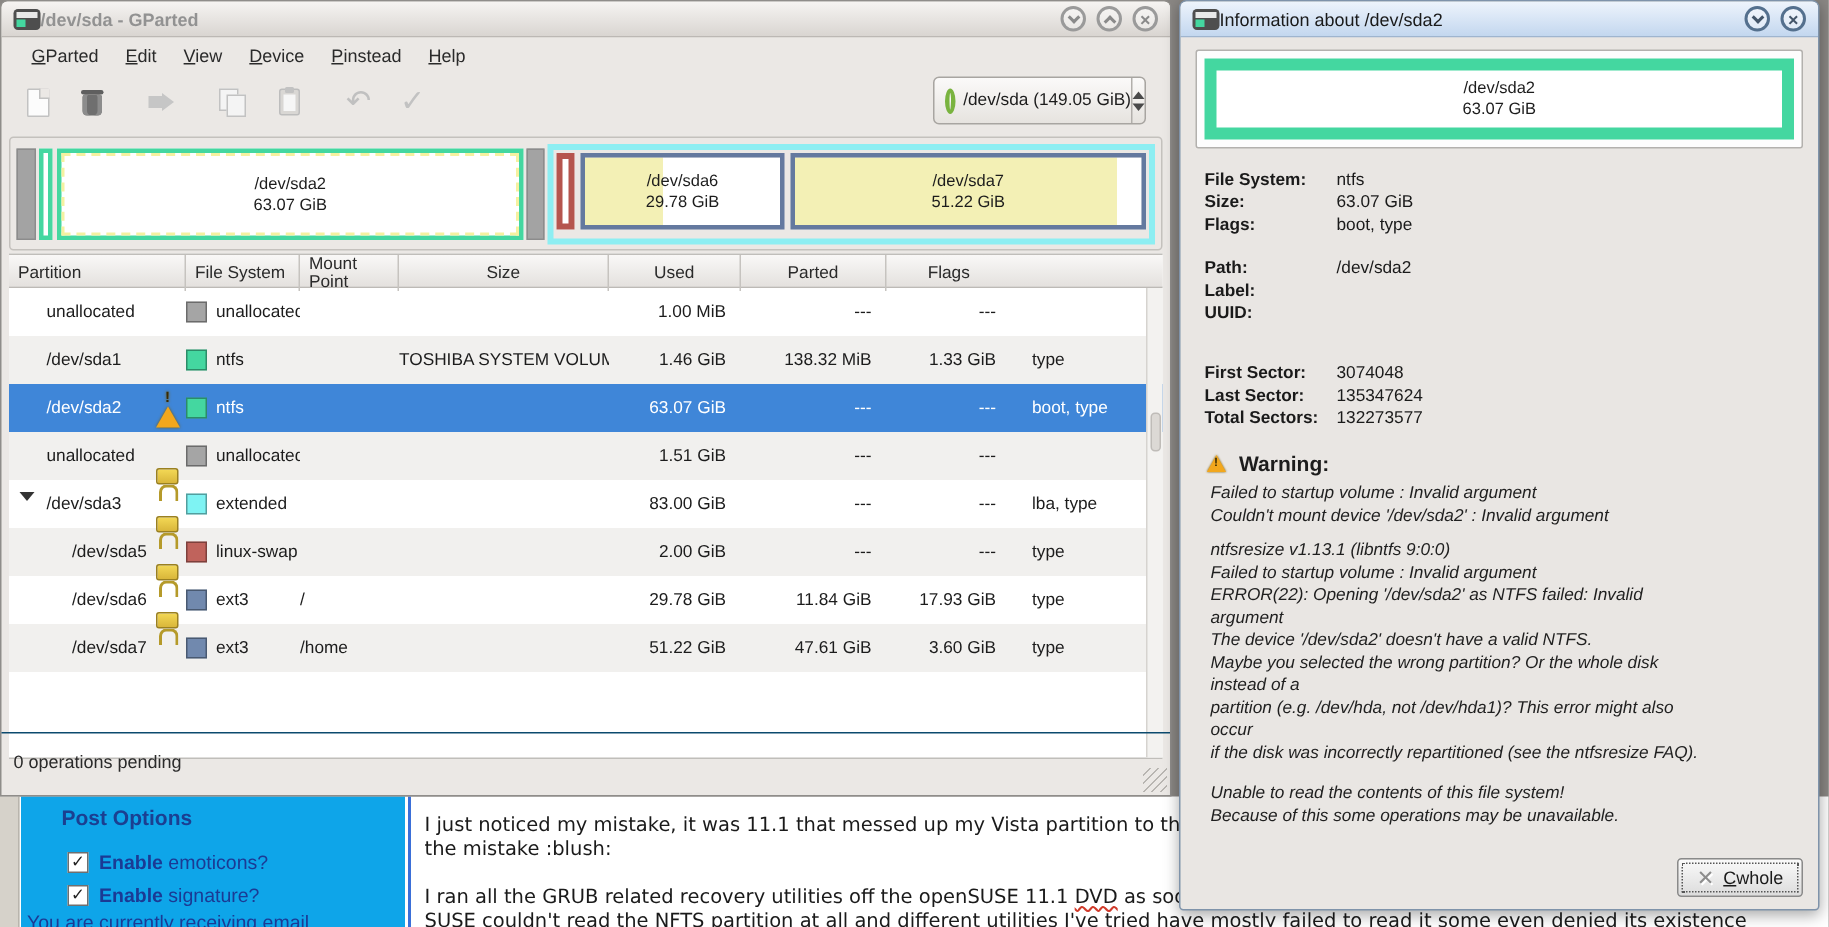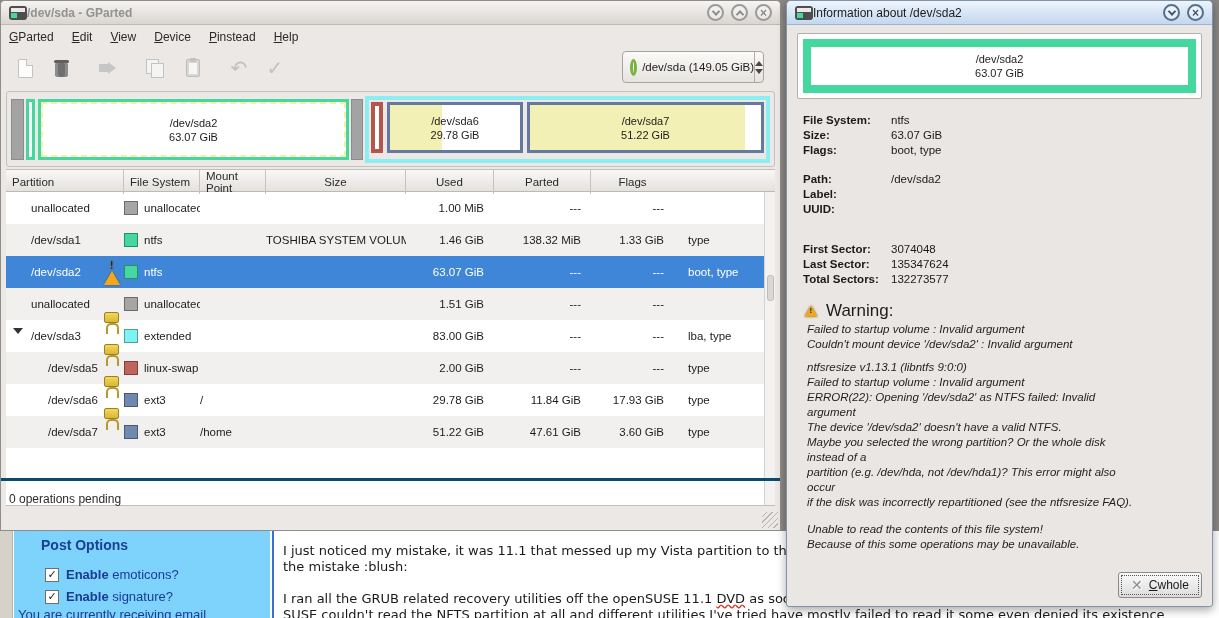--- a/index.html
+++ b/index.html
@@ -2,21 +2,21 @@
 <html><head>
 <meta charset="utf-8">
 <style>
   * { margin:0; padding:0; box-sizing:border-box; }
   html,body { width:1219px; height:618px; overflow:hidden; background:#8a8784;
     font-family:"Liberation Sans","DejaVu Sans",sans-serif; font-size:12px; color:#1c1c1c; }
 
   
   #browser { position:absolute; left:0; top:531px; width:1219px; height:87px; background:#fff; z-index:1; }
   #browser .edge { position:absolute; left:0; top:0; width:13px; height:87px; background:#d6d2ca; border-right:1px solid #b9b5ad; }
-  #post-panel { position:absolute; left:14px; top:0; width:256px; height:87px; background:#7dd3fc; }
+  #post-panel { position:absolute; left:14px; top:0; width:256px; height:87px; background:#0ea5e9; }
   #post-panel h3 { position:absolute; left:27px; top:6px; font-size:14px; color:#1b3f91; }
   .cbrow { position:absolute; left:31px; display:flex; align-items:center; gap:7px; color:#1b3a94; font-size:13px; }
   .cbox { width:14px; height:14px; border:1px solid #6f6f6f; background:#fff; display:flex; align-items:center; justify-content:center;
           font-size:11px; color:#222; font-weight:bold; }
   .cb-bold { font-weight:bold; }
   #panel-footer { position:absolute; left:4px; top:76px; color:#1b3a94; font-size:13px; white-space:nowrap; }
   #vsep { position:absolute; left:272px; top:0; width:2px; height:87px; background:#3a6fd8; }
   .post-line { position:absolute; left:283px; white-space:nowrap; font-size:13px; color:#1a1a1a; font-family:"DejaVu Sans",sans-serif; }
   .wavy { text-decoration:underline; text-decoration-style:wavy; text-decoration-color:#d03a2a; }
 
@@ -31,21 +31,21 @@
   .appicon::before { content:""; position:absolute; left:2px; top:2px; right:2px; height:4px; background:#e9e9e9; }
   .appicon::after { content:""; position:absolute; left:2px; bottom:2px; width:6px; height:5px; background:#44d7a0; }
   .winbtns { position:absolute; right:8px; top:3px; display:flex; gap:7px; }
   .circlebtn { width:17px; height:17px; border-radius:50%; border:2px solid #9a9a9a; background:rgba(255,255,255,.35);
     display:flex; align-items:center; justify-content:center; color:#8a8a8a; }
   .chev { width:6px; height:6px; border-right:2px solid #8a8a8a; border-bottom:2px solid #8a8a8a; }
   .chev.down { transform:rotate(45deg) translate(-1px,-1px); }
   .chev.up { transform:rotate(-135deg) translate(-1px,-1px); }
   .xglyph { font-size:12px; font-weight:bold; line-height:1; }
 
-  #menubar { position:absolute; left:0; top:25px; height:21px; display:flex; align-items:center; padding-left:0; gap:2px; }
+  #menubar { position:absolute; left:0; top:25px; height:21px; display:flex; align-items:center; padding-left:12px; gap:2px; }
   .menuitem { padding:2px 8px; color:#2a2a2a; }
   .mn { text-decoration:underline; }
 
   #toolbar { position:absolute; left:0; top:46px; height:42px; width:100%; }
   .tbtn { position:absolute; top:6px; width:32px; height:30px; display:flex; align-items:center; justify-content:center; }
   
   .ic-new { width:15px; height:19px; background:#fcfcfc; border:1px solid #c2c2c2; border-radius:1px; position:relative; }
   .ic-new::after { content:""; position:absolute; right:-1px; top:-1px; width:6px; height:6px; background:#ebe8e5; border-left:1px solid #c2c2c2; border-bottom:1px solid #c2c2c2; }
   .ic-trash { width:15px; height:18px; position:relative; }
   .ic-trash::before { content:""; position:absolute; left:1px; top:4px; width:13px; height:14px; background:#6f6f6f; border-radius:2px 2px 3px 3px;
@@ -107,40 +107,40 @@
   .lock { position:relative; width:13px; height:15px; margin:1px auto 0; }
   .lock::before { content:""; position:absolute; left:2px; top:0; width:9px; height:9px; border:2px solid #b59a2a; border-bottom:none; border-radius:5px 5px 0 0; }
   .lock::after { content:""; position:absolute; left:0; bottom:0; width:13px; height:9px; background:linear-gradient(#f3d855,#d9b63a); border:1px solid #9a8020; border-radius:2px; }
   
   .warn-tri { position:relative; width:0; height:0; border-left:8px solid transparent; border-right:8px solid transparent; border-bottom:14px solid #f2a71d; filter:drop-shadow(0 0 1px #7a5a00); }
   .warn-tri::after { content:"!"; position:absolute; left:-2px; top:1px; font-size:10px; font-weight:bold; color:#3a2a00; }
   .warn-tri.small { transform:scale(.8); }
   #vscroll { position:absolute; right:0; top:22px; width:11px; bottom:0; background:#f3f2f0; border-left:1px solid #d6d3cf; }
   #vscroll .handle { position:absolute; left:2px; top:83px; width:7px; height:26px; background:#dcd9d5; border:1px solid #bfbcb8; border-radius:3px; }
 
-  #statusbar { position:absolute; left:0; bottom:14px; width:100%; height:38px; border-top:3px solid #0c4a6e; display:flex; align-items:center; padding-left:8px; color:#2a2a2a; }
+  #statusbar { position:absolute; left:0; bottom:4px; width:100%; height:38px; border-top:1px solid #0c4a6e; display:flex; align-items:center; padding-left:8px; color:#2a2a2a; }
   #grip { position:absolute; right:2px; bottom:2px; width:16px; height:16px;
     background:repeating-linear-gradient(135deg, transparent 0 3px, #b8b5b1 3px 4px); }
 
   
   #dialog { position:absolute; left:786px; top:0; width:427px; height:607px; background:#e9e6e3;
     border:1px solid #7f93aa; border-radius:5px 5px 3px 3px; z-index:3; box-shadow:0 3px 10px rgba(0,0,0,.35); }
   #dialog .titlebar { background:linear-gradient(#eef4fc,#c3d7ef); border-bottom:1px solid #9fb5cf; }
   #dialog .apptitle { color:#1a1a1a; font-weight:normal; }
   #dialog .circlebtn { border-color:#54708e; color:#44566a; background:rgba(255,255,255,.4); }
   #dialog .chev { border-color:#44566a; }
 
   #pbox { position:absolute; left:10px; top:32px; width:405px; height:66px; background:#fdfdfd; border:1px solid #b3b1ae; border-radius:2px; padding:5px; }
   #pbox .teal { width:100%; height:100%; border:8px solid #44d7a0; background:#fff; display:flex; flex-direction:column; align-items:center; justify-content:center; font-size:11px; line-height:14px; }
 
   .fgroup { position:absolute; left:16px; width:390px; }
   .frow { display:flex; height:15px; font-size:11.5px; }
   .frow .fl { width:88px; font-weight:bold; color:#1a1a1a; }
   .frow .fv { color:#1a1a1a; }
-  #warnhead { position:absolute; left:16px; top:300px; display:flex; align-items:center; gap:7px; font-weight:normal; font-size:17px;justify-content:center; }
+  #warnhead { position:absolute; left:16px; top:300px; display:flex; align-items:center; gap:7px; font-weight:bold; font-size:14px;justify-content:center; }
   .warnbody { position:absolute; left:20px; top:321px; width:396px; font-style:italic; font-size:11.5px; line-height:15px; color:#1f1f1f; white-space:pre-line; }
   #warn-p2 { top:359px; }
   #warn-p3 { top:521px; }
 
   #closebtn { position:absolute; right:10px; bottom:8px; width:84px; height:26px; border:1px solid #8a8a8a; border-radius:3px;
     background:linear-gradient(#fafafa,#dcdcdc); display:flex; align-items:center; justify-content:center; gap:6px;
     outline:1px dotted #555; outline-offset:-4px; font-size:12px; color:#1a1a1a; }
   #closebtn .x { color:#8c8c8c; font-weight:bold; font-size:14px; text-shadow:1px 1px 0 #fff; }
 </style>
 </head>

